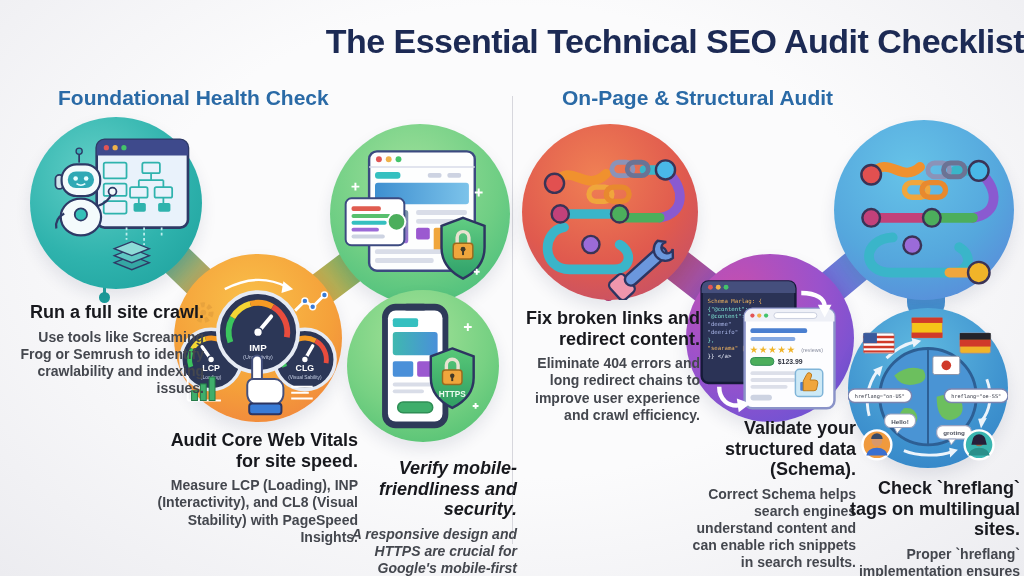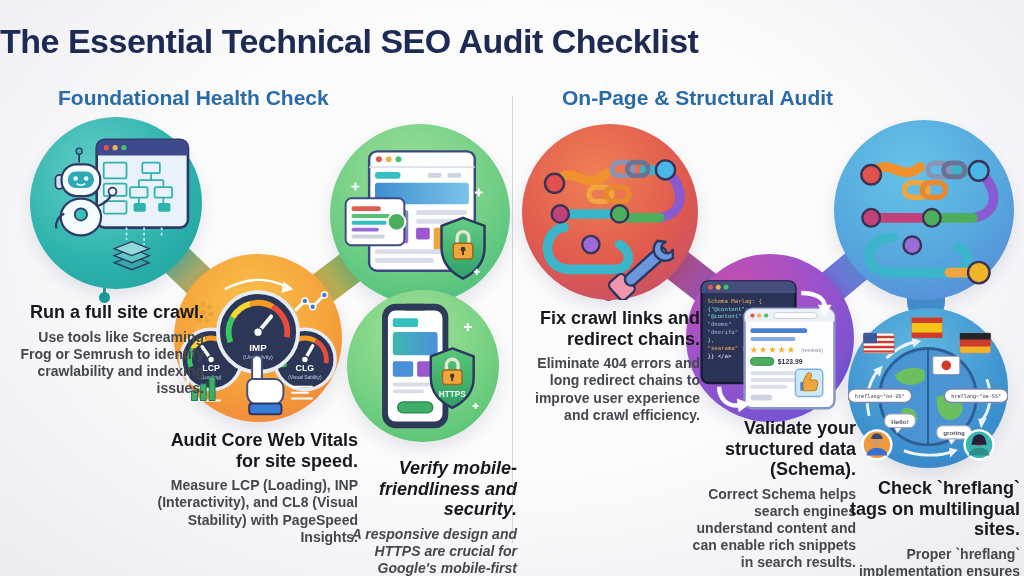--- a/index.html
+++ b/index.html
@@ -2,21 +2,21 @@
 <html><head>
 <meta charset="utf-8">
 <style>
   html,body{margin:0;padding:0;background:#e9e9ee;}
   .canvas{
     position:relative;width:1024px;height:576px;overflow:hidden;
     background:radial-gradient(ellipse at 50% 42%, #fbfbfc 50%, #ececf0 100%);
     font-family:"Liberation Sans", sans-serif;
   }
   .page-title{
-    position:absolute;left:0;top:22px;width:1024px;text-align:left;
+    position:absolute;left:0;top:22px;width:1024px;text-align:right;
     font-size:34px;font-weight:800;letter-spacing:-0.5px;color:#1c2a54;margin:0;
   }
   .subheading{
     position:absolute;top:86px;width:400px;text-align:left;
     font-size:21px;font-weight:700;color:#2a6aa6;
   }
   .subheading.left{left:58px;}
   .subheading.right{left:562px;}
   .divider{position:absolute;left:512px;top:96px;width:1px;height:448px;background:#d7d7dd;}
   .bubble{position:absolute;border-radius:50%;box-shadow:0 8px 16px rgba(30,40,80,.10);}
@@ -452,21 +452,21 @@
   </div>
   <div class="step" style="left:144px;top:421px;width:214px;margin-top:9px;">
     <div class="step-title">Audit Core Web Vitals for site speed.</div>
     <div class="step-desc">Measure LCP (Loading), INP (Interactivity), and CL8 (Visual Stability) with PageSpeed Insights.</div>
   </div>
   <div class="step" style="left:325px;top:458px;width:192px;font-style:italic;">
     <div class="step-title">Verify mobile-friendliness and security.</div>
     <div class="step-desc">A responsive design and HTTPS are crucial for Google's mobile-first indesing and user trust.</div>
   </div>
   <div class="step" style="left:518px;top:308px;width:182px;">
-    <div class="step-title">Fix crawl links and redirect chains.</div>
+    <div class="step-title">Fix broken links and redirect content.</div>
     <div class="step-desc">Eliminate 404 errors and long redirect chains to improve user experience and crawl efficiency.</div>
   </div>
   <div class="step" style="left:688px;top:418px;width:168px;">
     <div class="step-title">Validate your structured data (Schema).</div>
     <div class="step-desc">Correct Schema helps search engines understand content and can enable rich snippets in search results.</div>
   </div>
   <div class="step" style="left:838px;top:478px;width:182px;">
     <div class="step-title">Check `hreflang` tags on multilingual sites.</div>
     <div class="step-desc">Proper `hreflang` implementation ensures the correct language version is shown to international users.</div>
   </div>

